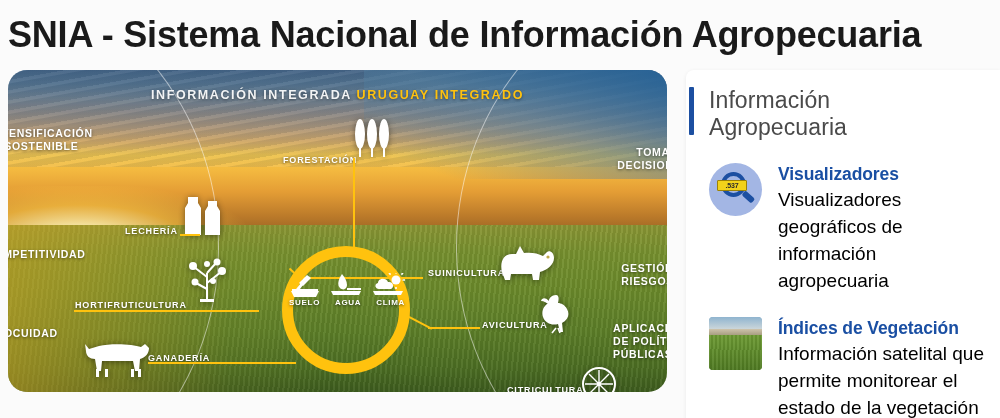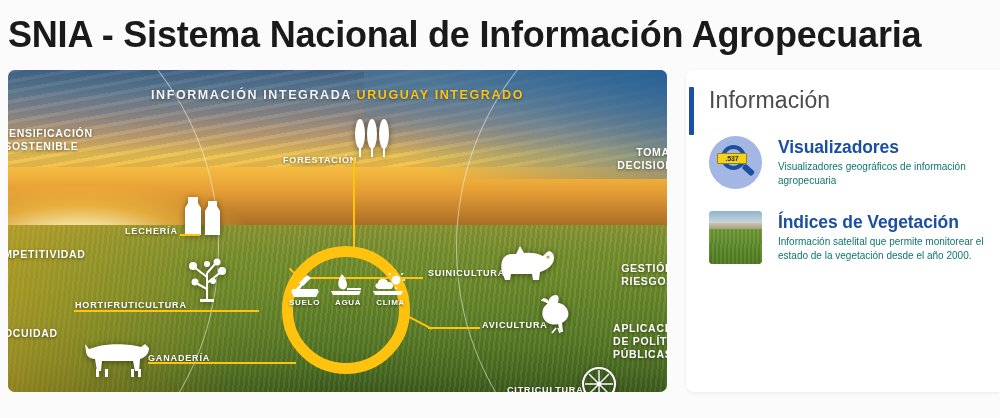--- a/index.html
+++ b/index.html
@@ -23,21 +23,21 @@
     align-items: flex-start;
     gap: 19px;
     padding: 13px 0 0 8px;
   }
 
   
   #hero {
     position: relative;
     width: 659px;
     height: 322px;
-    border-radius: 7px;
+    border-radius: 19px;
     overflow: hidden;
     flex: 0 0 auto;
     padding-left: 48px;
   }
   .sky2 {
     position: absolute; left: 0; right: 0; top: 0; height: 54%;
     background: linear-gradient(180deg,
       #3f6b96 0%, #577f9f 8%, #7d8e9b 16%, #9b9289 24%,
       #c3a177 33%, #e3b05f 41%, #f7c744 49%, #f3b83f 58%,
       #e49d35 70%, #bb7a2a 84%, #85561f 100%);
@@ -174,21 +174,21 @@
   }
   .side-item .thumb { flex: 0 0 auto; width: 53px; height: 53px; }
   .side-item .body { padding-top: 1px; }
   .side-link {
     display: block;
     font-size: 17.5px; font-weight: 700; color: #1a4fa3;
     line-height: 1.15; text-decoration: none; letter-spacing: -.1px;
   }
   .side-desc {
     margin-top: 3px;
-    font-size: 10px; color: #0f766e; line-height: 1.42;
+    font-size: 19px; color: #000000; line-height: 1.42;
     max-width: 215px;
   }
 
   
   .mag-wrap {
     width: 53px; height: 53px; border-radius: 50%;
     background: #a3b6e4;
     position: relative; overflow: hidden;
   }
   .mag-ring {
@@ -360,20 +360,21 @@
       <span>SUELO</span>
       <span>AGUA</span>
       <span>CLIMA</span>
     </div>
   </div>
 
   <aside id="side-card">
     <div id="side-accent"></div>
     <h2 id="side-title">
       <span>Información</span><br>
+      <span>Agropecuaria</span>
     </h2>
 
     <div class="side-item">
       <div class="thumb">
         <div class="mag-wrap">
           <div class="mag-ring"></div>
           <div class="mag-handle"></div>
           <div class="mag-tag">.537</div>
         </div>
       </div>

